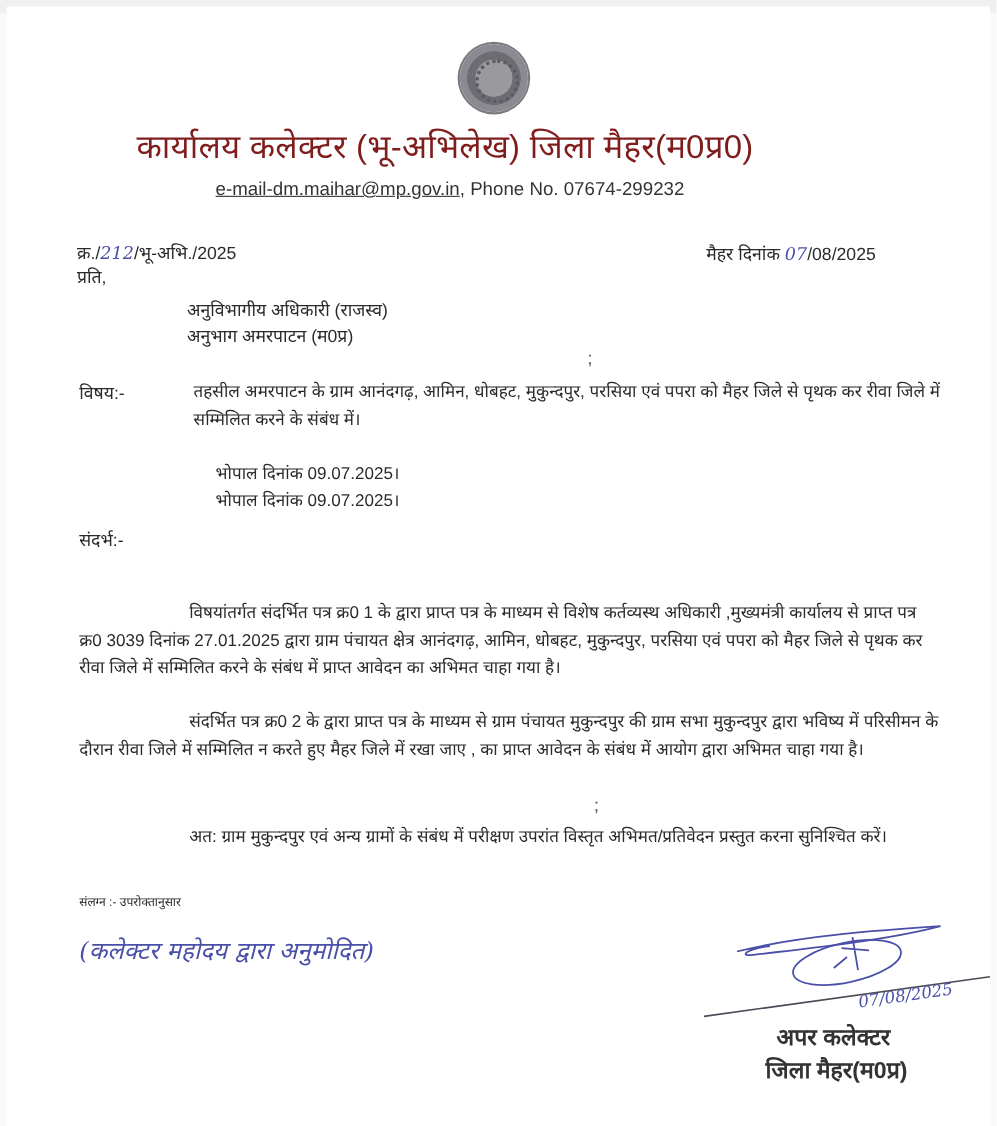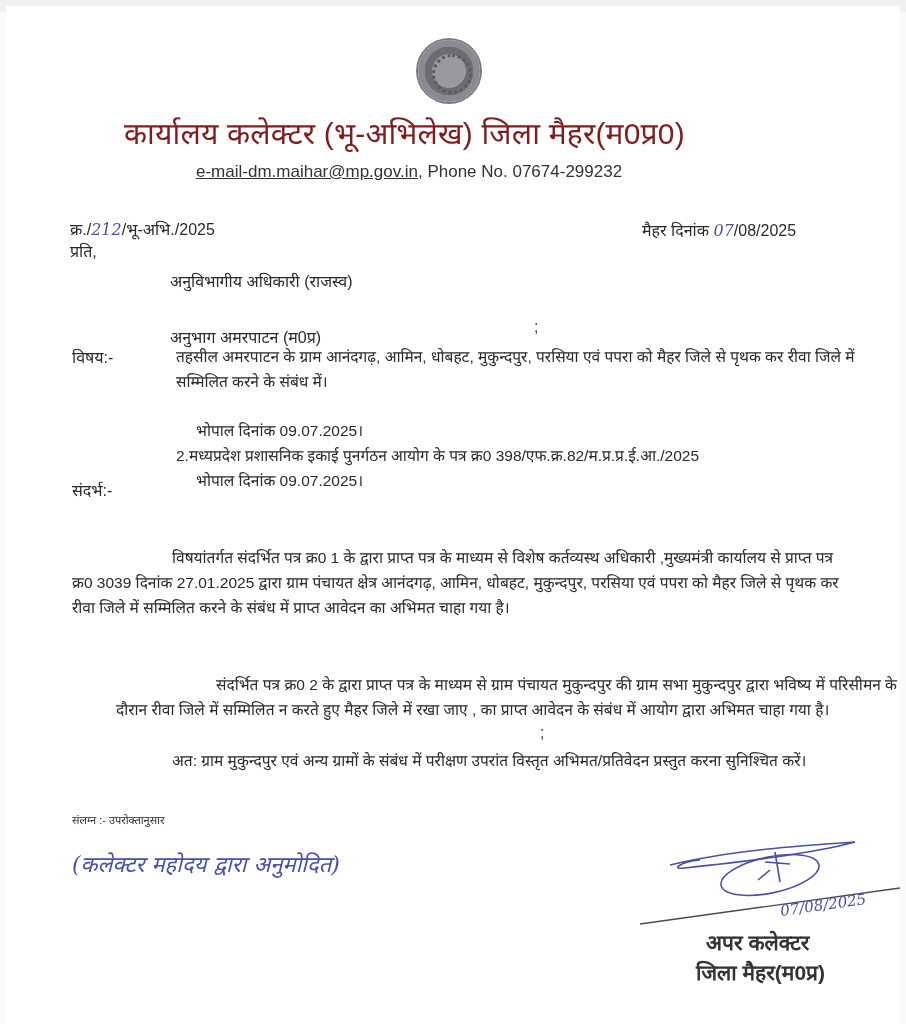--- a/index.html
+++ b/index.html
@@ -26,32 +26,32 @@
     }
     .abs { position: absolute; white-space: nowrap; }
     .title { left: 124px; top: 112px; font-size: 30px; color: #7f1d1d; letter-spacing: 0.2px; text-align: center; }
     .contact { left: 196px; top: 162px; font-size: 17px; color: #333; }
     .email { text-decoration: underline; }
     .ref-no { left: 70px; top: 218px; font-size: 16px; }
     .hand { font-family: "DejaVu Serif", serif; font-style: italic; color: #4a4fa8; }
     .date-line { left: 642px; top: 219px; font-size: 16px; }
     .prati { left: 70px; top: 240px; font-size: 16px; }
     .addr1 { left: 170px; top: 270px; font-size: 16px; }
-    .addr2 { left: 170px; top: 294px; font-size: 16px; margin-top: 32px; }
+    .addr2 { left: 170px; top: 294px; font-size: 16px; }
     .mark { font-size: 16px; color: #444; }
     .label { font-size: 16px; }
     .para { font-size: 15.5px; line-height: 25px; }
     .subj-label { left: 72px; top: 346px; }
     .subj-text { left: 176px; top: 344px; width: 680px; white-space: normal; }
     .ref-label { left: 72px; top: 444px; margin-top: 35px; }
     .ref-list { left: 176px; top: 418px; width: 680px; white-space: normal; }
     .ref-item { margin: 0; }
     .ref-item .cont { padding-left: 20px; display: block; }
     .body1 { left: 72px; top: 545px; width: 784px; white-space: normal; text-indent: 100px; }
-    .body2 { left: 72px; top: 672px; width: 784px; white-space: normal; text-indent: 100px; margin-left: 44px; }
+    .body2 { left: 72px; top: 644px; width: 784px; white-space: normal; text-indent: 100px; }
     .body3 { left: 72px; top: 748px; width: 784px; white-space: normal; text-indent: 100px; }
     .encl { left: 72px; top: 812px; font-size: 11px; }
     .approved { left: 72px; top: 832px; font-size: 22px; margin-top: 16px; }
     .sig-svg { position: absolute; left: 640px; top: 840px; }
     .sig-date { left: 780px; top: 896px; font-size: 15px; transform: rotate(-8deg); }
     .desig1 { left: 706px; top: 928px; font-size: 21px; font-weight: bold; color: #333; }
     .desig2 { left: 696px; top: 958px; font-size: 21px; font-weight: bold; color: #333; }
   </style>
 </head>
 <body>
@@ -81,21 +81,20 @@
 
 <div class="abs label subj-label">विषय:-</div>
 <div class="abs para subj-text">तहसील अमरपाटन के ग्राम आनंदगढ़, आमिन, धोबहट, मुकुन्दपुर, परसिया एवं पपरा को मैहर जिले से पृथक कर रीवा जिले में सम्मिलित करने के संबंध में।</div>
 
 <div class="abs label ref-label">संदर्भ:-</div>
 <div class="abs para ref-list">
   <p class="ref-item">
     <span class="cont">भोपाल दिनांक 09.07.2025।</span>
   </p>
   <p class="ref-item">
-    <span>2.मध्यप्रदेश प्रशासनिक इकाई पुनर्गठन आयोग के पत्र क्र0 398/एफ.क्र.82/म.प्र.प्र.ई.आ./2025</span>
     <span class="cont">भोपाल दिनांक 09.07.2025।</span>
   </p>
 </div>
 
 <div class="abs para body1">विषयांतर्गत संदर्भित पत्र क्र0 1 के द्वारा प्राप्त पत्र के माध्यम से विशेष कर्तव्यस्थ अधिकारी ,मुख्यमंत्री कार्यालय से प्राप्त पत्र क्र0 3039 दिनांक 27.01.2025 द्वारा ग्राम पंचायत क्षेत्र आनंदगढ़, आमिन, धोबहट, मुकुन्दपुर, परसिया एवं पपरा को मैहर जिले से पृथक कर रीवा जिले में सम्मिलित करने के संबंध में प्राप्त आवेदन का अभिमत चाहा गया है।</div>
 <div class="abs para body2">संदर्भित पत्र क्र0 2 के द्वारा प्राप्त पत्र के माध्यम से ग्राम पंचायत मुकुन्दपुर की ग्राम सभा मुकुन्दपुर द्वारा भविष्य में परिसीमन के दौरान रीवा जिले में सम्मिलित न करते हुए मैहर जिले में रखा जाए , का प्राप्त आवेदन के संबंध में आयोग द्वारा अभिमत चाहा गया है।</div>
 <div class="abs mark" style="left:540px; top:724px;">;</div>
 <div class="abs para body3">अत: ग्राम मुकुन्दपुर एवं अन्य ग्रामों के संबंध में परीक्षण उपरांत विस्तृत अभिमत/प्रतिवेदन प्रस्तुत करना सुनिश्चित करें।</div>
 
 <div class="abs encl">संलग्न :- उपरोक्तानुसार</div>

